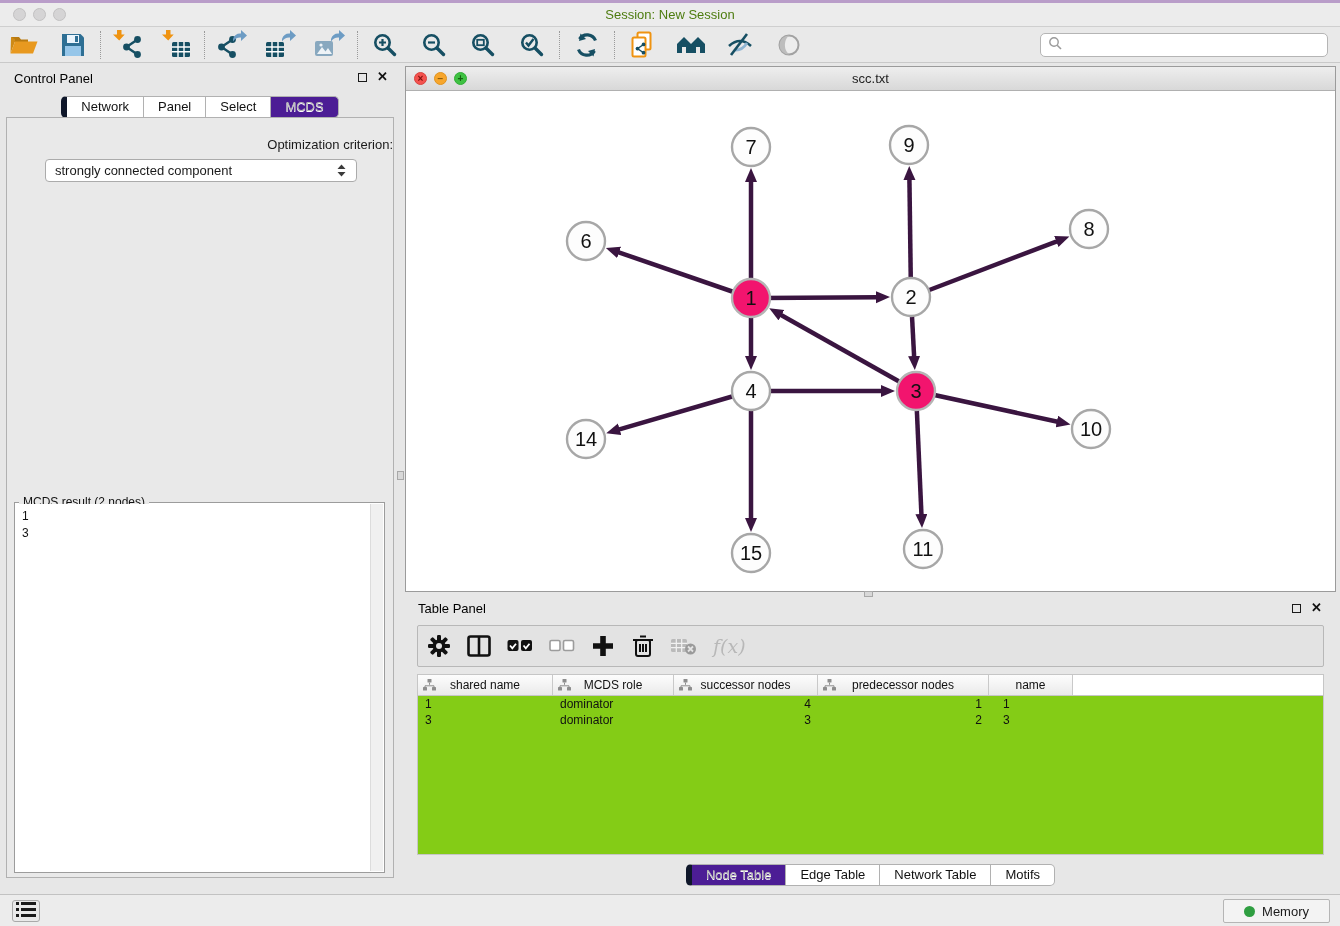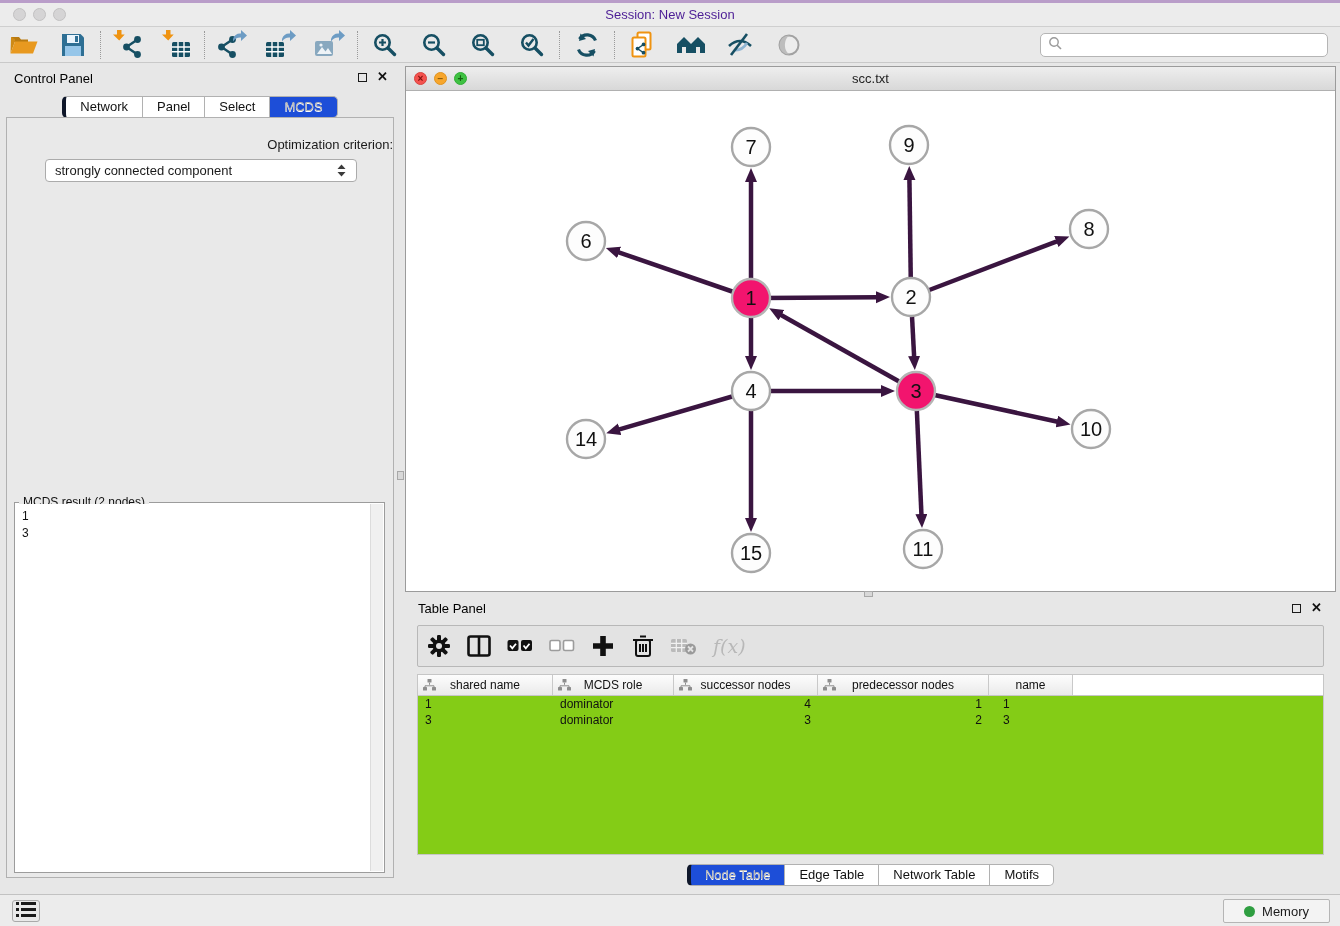--- a/index.html
+++ b/index.html
@@ -3,21 +3,21 @@
 <meta charset="utf-8">
 <style>
   * { box-sizing: border-box; margin: 0; padding: 0; }
   html,body { width:1340px; height:926px; overflow:hidden; }
   body { font-family:"Liberation Sans", sans-serif; background:#e7e7e7; position:relative; color:#1a1a1a; }
 
   
   .titlebar-top { position:absolute; top:0; left:0; right:0; height:3px; background:#b99dc9; }
   .titlebar { position:absolute; top:3px; left:0; right:0; height:24px; background:#ececec; border-bottom:1px solid #cfcfcf; }
   .tl-dot { position:absolute; top:5px; width:13px; height:13px; border-radius:50%; background:#d5d4d5; border:1px solid #c2c1c2; }
-  .title-text { position:absolute; top:4px; left:0; right:0; text-align:center; color:#4c1d95; font-size:13px; }
+  .title-text { position:absolute; top:4px; left:0; right:0; text-align:center; color:#4d7c0f; font-size:13px; }
 
   
   .toolbar { position:absolute; top:27px; left:0; right:0; height:36px; background:#e9e9e9; border-bottom:1px solid #c9c9c9; display:flex; align-items:center; padding:0 8px; }
   .tb-group { display:flex; align-items:center; gap:17px; }
   .tb-btn { display:flex; align-items:center; justify-content:center; width:32px; height:32px; cursor:pointer; }
   .tb-sep { width:1px; height:28px; border-left:1px dotted #9a9a9a; margin:0 11px; }
   .tb-search { position:absolute; right:12px; top:6px; width:288px; height:24px; background:#fff; border:1px solid #b5b5b5; border-radius:5px; display:flex; align-items:center; padding:0 7px; gap:4px; }
   .tb-search input { border:none; outline:none; flex:1; font:13px "Liberation Sans",sans-serif; background:transparent; }
 
   
@@ -25,23 +25,23 @@
 
   
   .control-panel { position:absolute; left:0; top:0; width:400px; bottom:0; }
   .panel-title { position:absolute; left:14px; top:8px; font-size:13px; color:#000000; }
   .win-btns { position:absolute; right:12px; top:9px; display:flex; gap:10px; align-items:center; }
   .float-box { width:9px; height:9px; border:1.5px solid #1a1a1a; display:inline-block; cursor:pointer; }
   .close-x { font-size:13px; font-weight:bold; color:#111; line-height:10px; cursor:pointer; }
 
   .cp-tabs { position:absolute; top:33px; left:0; width:100%; display:flex; justify-content:center; }
   .tab { height:22px; line-height:20px; padding:0 14px; background:#fff; border:1px solid #b1b1b1; border-left:none; font-size:13px; color:#111; cursor:pointer; }
-  .tab:first-child { border-left:4px solid #0f172a; border-radius:5px 0 0 5px; }
+  .tab:first-child { border-left:6px solid #0f172a; border-radius:5px 0 0 5px; }
   .tab:last-child { border-radius:0 5px 5px 0; }
-  .tab.selected { background:#1d4ed8; color:#b6b6b6; text-shadow:0 1px 0 #fff; }
+  .tab.selected { background:#4c1d95; color:#b6b6b6; text-shadow:0 1px 0 #fff; }
 
   .cp-box { position:absolute; left:6px; right:6px; top:54px; bottom:16px; border:1px solid #b1b1b1; background:#e9e9e9; }
   .opt-label { position:absolute; top:19px; width:100%; text-align:right; font-size:13px; }
   .dropdown { position:absolute; left:38px; top:41px; width:312px; height:23px; background:#fff; border:1px solid #ababab; border-radius:4px; display:flex; align-items:center; padding:0 9px; font-size:13px; cursor:pointer; }
   .dropdown .chev { margin-left:auto; display:flex; }
   .cp-buttons { position:absolute; top:73px; width:100%; display:flex; justify-content:center; gap:14px; }
   .btn { height:23px; padding:0 15px; background:#fff; border:1px solid #ababab; border-radius:5px; font-size:13px; color:#111; display:flex; align-items:center; cursor:pointer; }
 
   .result-box { position:absolute; left:7px; right:8px; top:384px; bottom:4px; border:1px solid #9c9c9c; background:#fff; }
   .result-legend { position:absolute; top:-8px; left:4px; background:#e9e9e9; padding:0 4px; font-size:12px; color:#111; }

